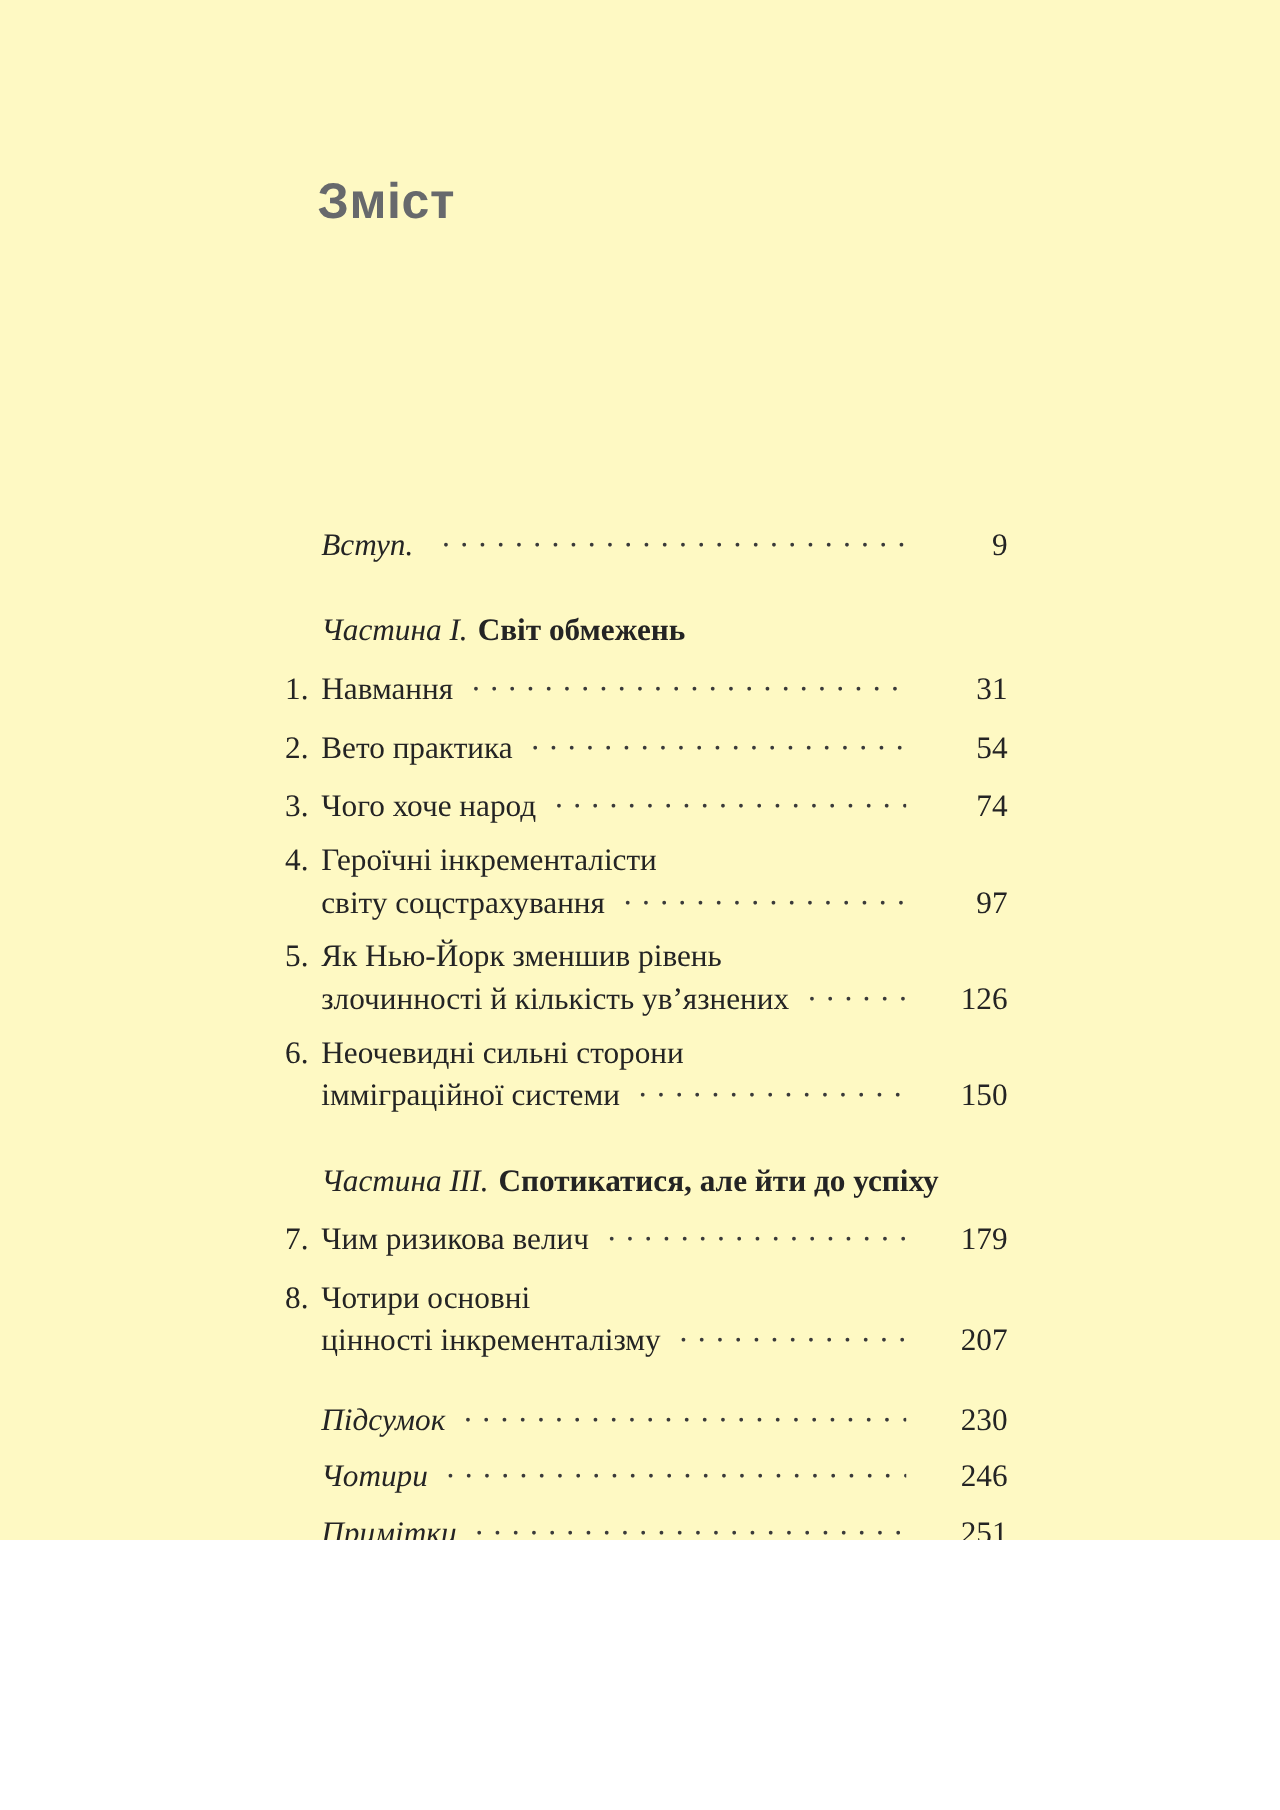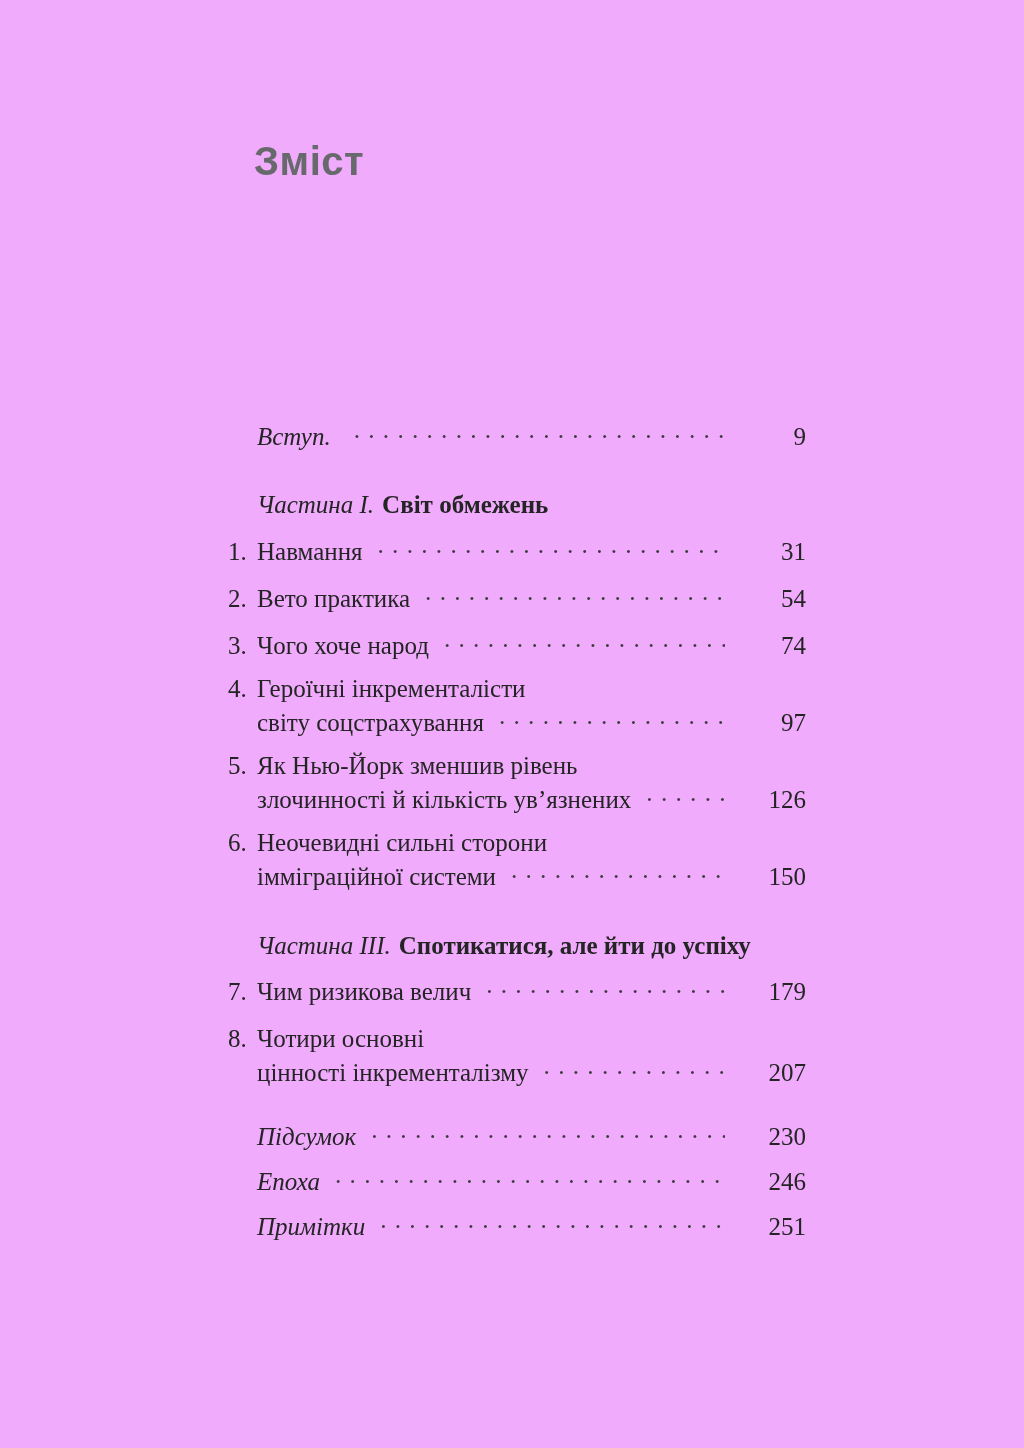--- a/index.html
+++ b/index.html
@@ -1,20 +1,20 @@
 <!DOCTYPE html>
 <html><head>
 <meta charset="utf-8">
 <style>
   html, body { margin: 0; padding: 0; background: #ffffff; }
   .page {
     position: relative;
     width: 1024px;
-    height: 1448px;
-    background: #f0abfc;
+    height: 1232px;
+    background: #fef9c3;
     font-family: "Liberation Serif", serif;
     color: #242424;
     overflow: hidden;
   }
   .title {
     position: absolute;
     left: 254px;
     top: 138px;
     margin: 0;
     font-family: "Liberation Sans", sans-serif;
@@ -164,21 +164,21 @@
       </div>
     </div>
 
     <div class="row pad mt30">
       <span class="it lbl">Підсумок</span>
       <span class="dots"></span>
       <span class="pg">230</span>
     </div>
 
     <div class="row pad mt11">
-      <span class="it lbl">Епоха</span>
+      <span class="it lbl">Чотири</span>
       <span class="dots"></span>
       <span class="pg">246</span>
     </div>
 
     <div class="row pad mt11">
       <span class="it lbl">Примітки</span>
       <span class="dots"></span>
       <span class="pg">251</span>
     </div>
 

